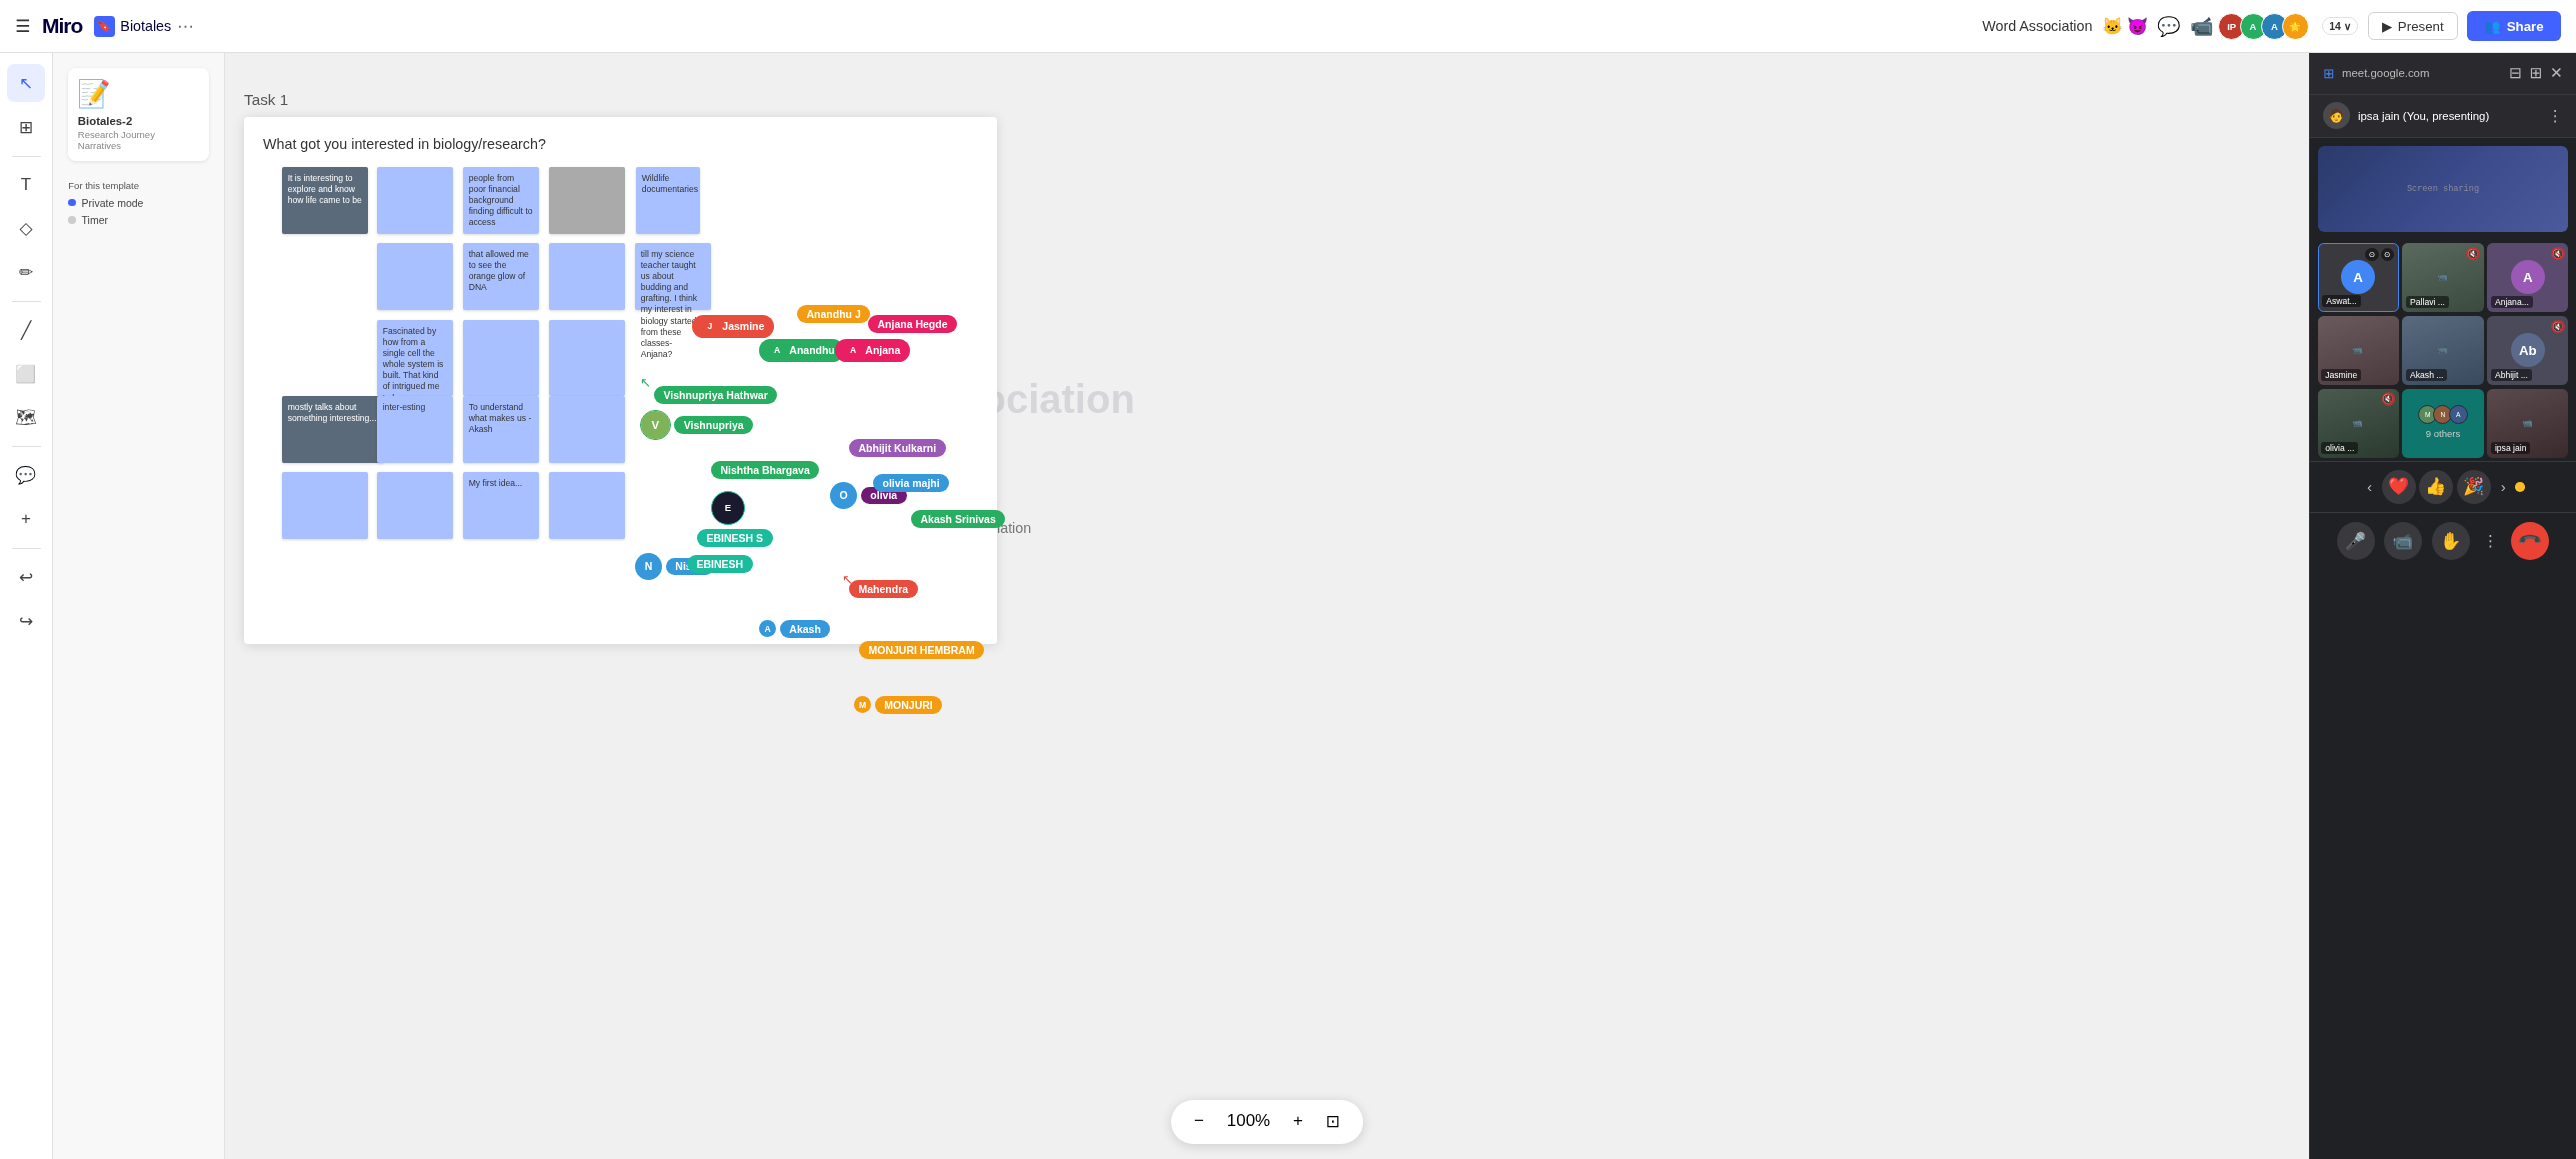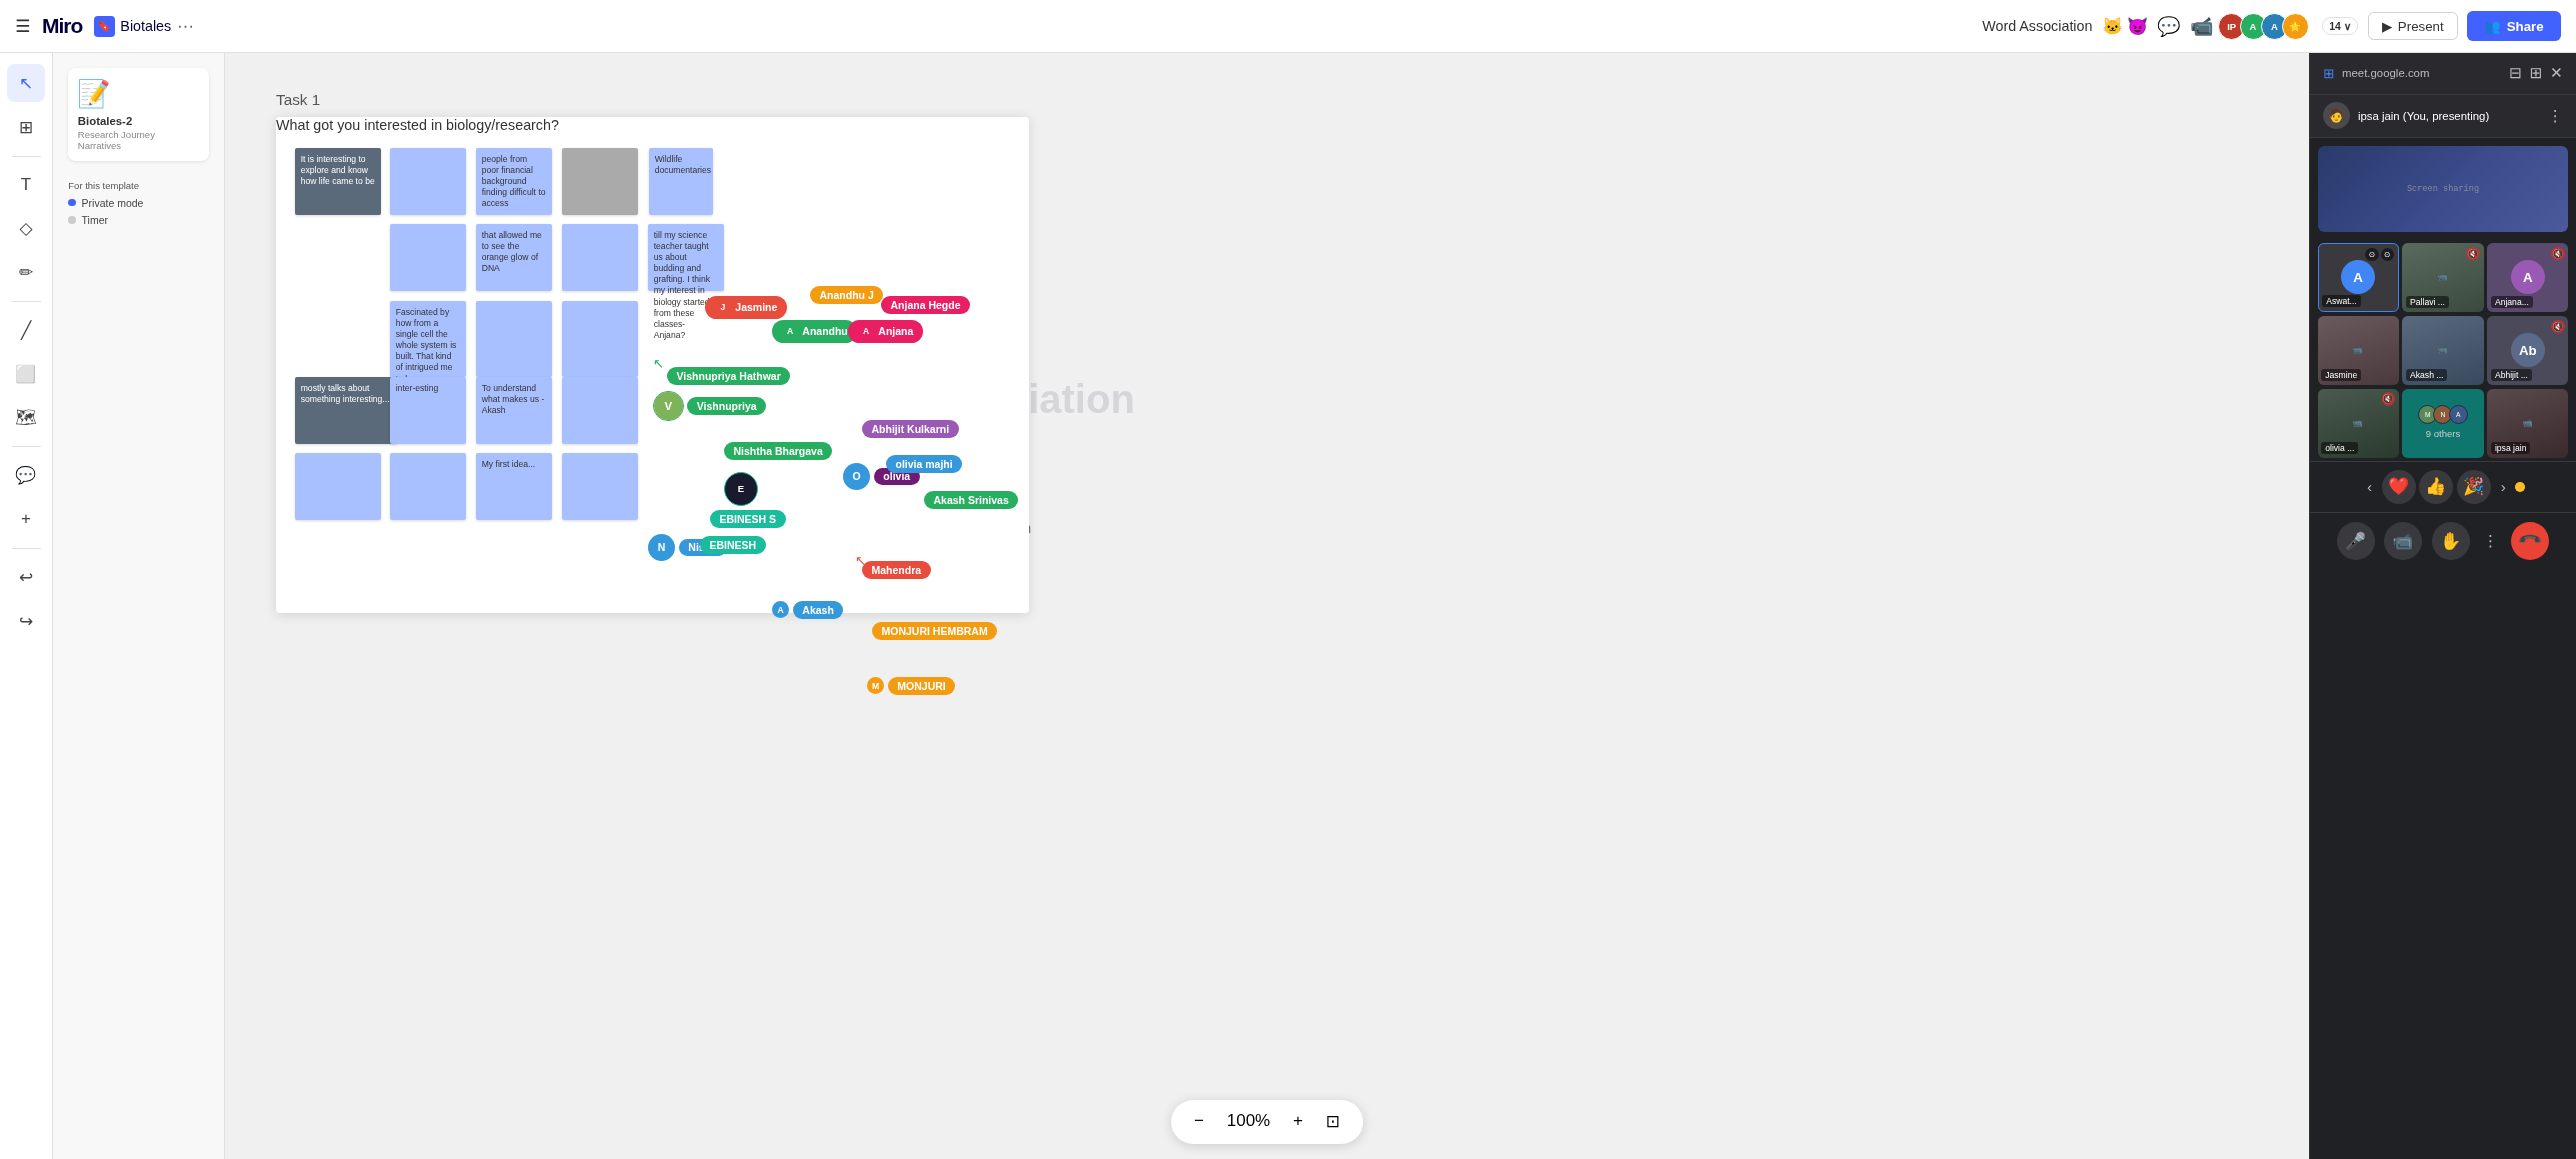--- a/index.html
+++ b/index.html
@@ -95,27 +95,27 @@
     .template-section { font-size: 9.5px; color: #555; margin-top: 7.6px; }
     .template-option { display: flex; align-items: center; gap: 5.7px; margin-top: 5.7px; font-size: 10.5px; color: #444; }
     .toggle-dot { width: 7.6px; height: 7.6px; border-radius: 50%; background: #ccc; }
     .toggle-dot.on { background: #4262FF; }
 
     
     .canvas-inner {
       position: absolute;
       top: 38px; left: 19px;
       width: 782px;
-      margin-left: 32px;
     }
     .task-label { font-size: 15.3px; font-weight: 500; color: #555; margin-bottom: 7.6px; }
     .whiteboard-frame {
       background: #fff;
       border-radius: 3.8px;
       box-shadow: 0 1.9px 11.4px rgba(0,0,0,0.12);
+      padding: 19px;
       width: 753px;
       min-height: 496px;
       position: relative;
     }
     .frame-title { font-size: 14.3px; font-weight: 400; color: #333; margin-bottom: 15.3px; }
 
     
     .stickies-container { position: relative; width: 100%; height: 458px; }
     .sticky {
       position: absolute;

